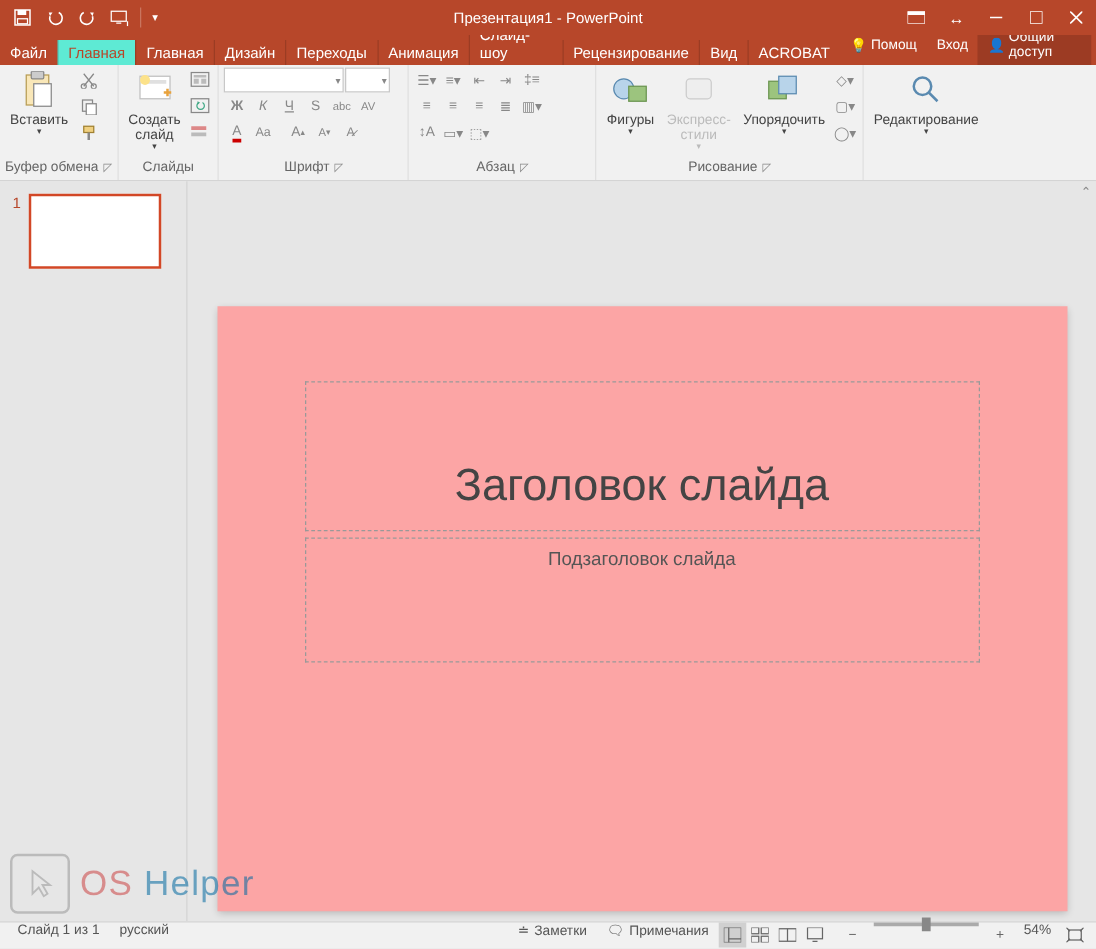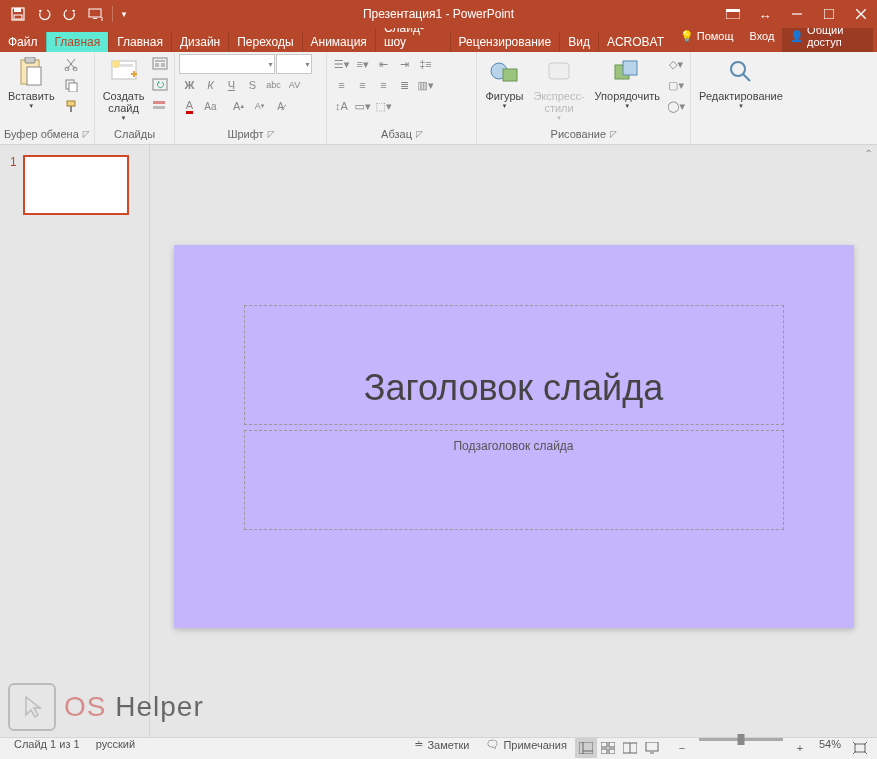--- a/index.html
+++ b/index.html
@@ -30,37 +30,37 @@
 .rrow{display:flex;align-items:center;gap:1px}
 .font-sel{height:20px;border:1px solid #c8c8c8;background:#fff;display:flex;align-items:center;padding:0 14px 0 4px;position:relative;font-size:11px;color:#888}
 .font-sel::after{content:"▾";position:absolute;right:2px;font-size:8px;color:#888}
 .disabled{color:#bbb}
 .workspace{display:flex;height:592px;background:#e6e6e6}
 .thumb-panel{width:150px;background:#e6e6e6;border-right:1px solid #d4d4d4;padding:10px 10px}
 .thumb-wrap{display:flex;gap:6px}
 .thumb-num{font-size:12px;color:#b7472a}
 .thumb{width:106px;height:60px;background:#fff;border:2px solid #d24726}
 .slide-area{flex:1;display:flex;align-items:flex-start;justify-content:center;padding-top:100px}
-.slide{width:680px;height:383px;background:#c4b5fd;box-shadow:0 2px 6px rgba(0,0,0,.2);position:relative}
+.slide{width:680px;height:484px;background:#fca5a5;box-shadow:0 2px 6px rgba(0,0,0,.2);position:relative}
 .title-ph{position:absolute;left:70px;top:60px;width:540px;height:120px;border:1px dashed #999;display:flex;align-items:flex-end;justify-content:center;padding-bottom:15px}
 .title-ph span{font-size:36px;color:#444;font-weight:300}
 .sub-ph{position:absolute;left:70px;top:185px;width:540px;height:100px;border:1px dashed #999;display:flex;align-items:flex-start;justify-content:center;padding-top:8px}
-.sub-ph span{font-size:12px;color:#555}
+.sub-ph span{font-size:15px;color:#555}
 .statusbar{position:absolute;bottom:0;left:0;right:0;height:22px;background:#f1f1f1;border-top:1px solid #d4d4d4;display:flex;align-items:flex-start;font-size:11px;color:#555;padding:0 6px}
 .sb-item{padding:0 8px;display:flex;align-items:center;gap:4px}
 .sb-spacer{flex:1}
 .vbtn{width:22px;height:20px;display:flex;align-items:center;justify-content:center;color:#666}
 .vbtn.active{background:#d0d0d0}
 .zoom-slider{width:84px;height:3px;background:#aaa;position:relative;margin:0 6px}
 .zoom-slider::before{content:"";position:absolute;left:50%;top:-4px;width:7px;height:11px;background:#888;transform:translateX(-50%)}
 .watermark{position:absolute;left:8px;bottom:28px;display:flex;align-items:center;gap:8px;opacity:.55}
 .wm-box{width:48px;height:48px;border:2px solid #999;border-radius:6px;display:flex;align-items:center;justify-content:center}
 .wm-text{font-size:28px;font-weight:300;letter-spacing:1px}
 .wm-text .os{color:#c44}
-.wm-text .hl{color:#000000}
+.wm-text .hl{color:#0369a1}
 svg{display:block}
 </style>
 </head>
 <body>
 
 <div class="titlebar">
   <div class="qat">
     <div class="qat-btn">
         <svg width="14" height="14" viewBox="0 0 14 14">
           <rect x="1" y="1" width="12" height="12" fill="none" stroke="#fff" stroke-width="1.2"></rect>

